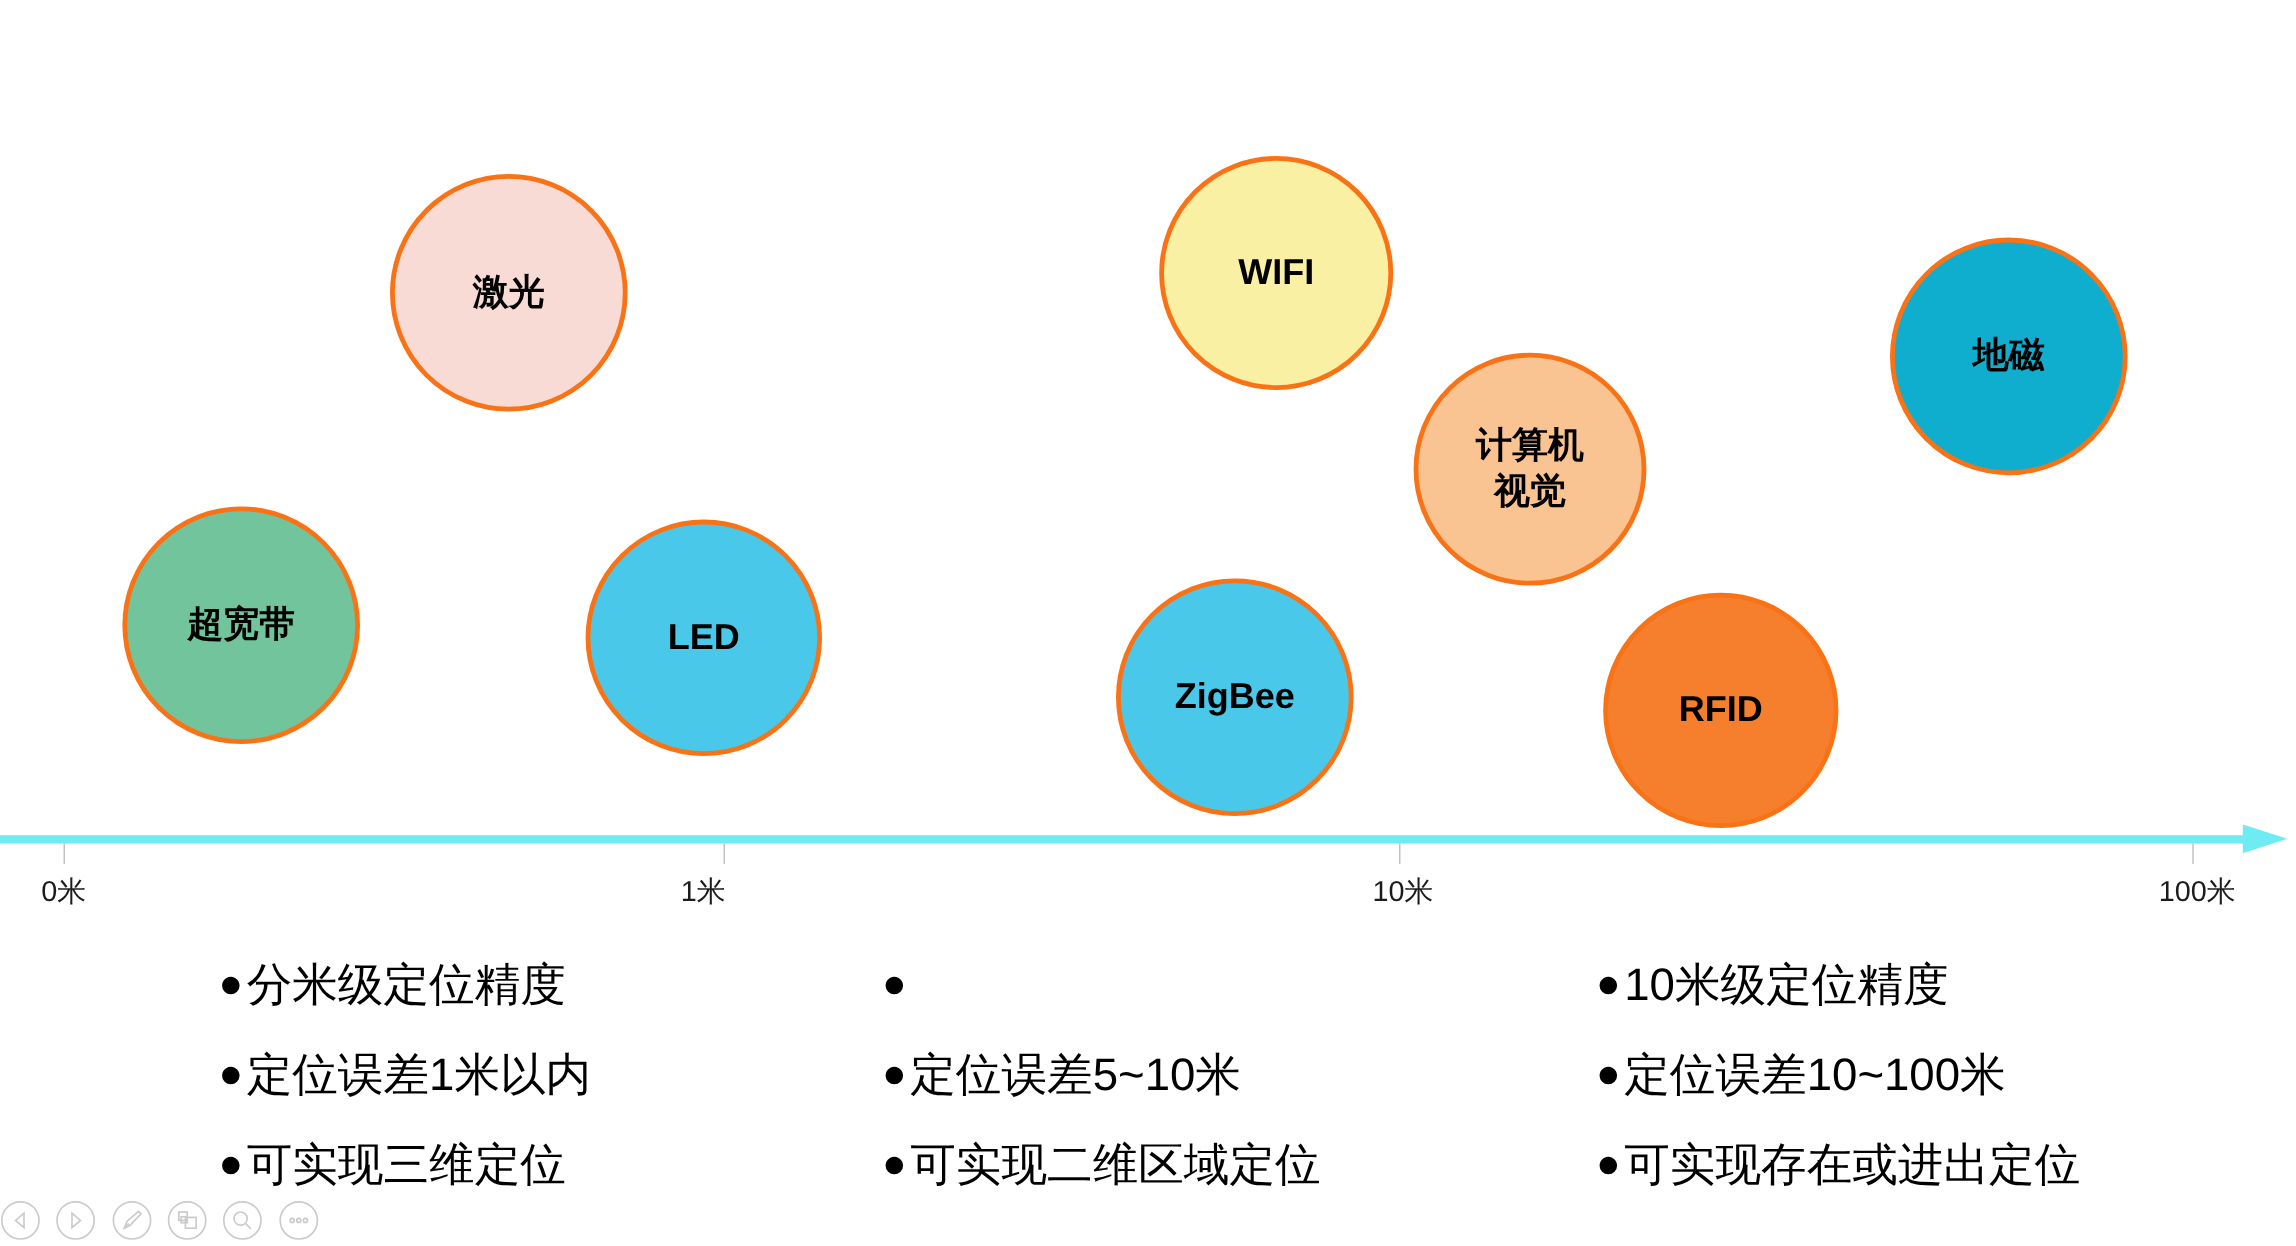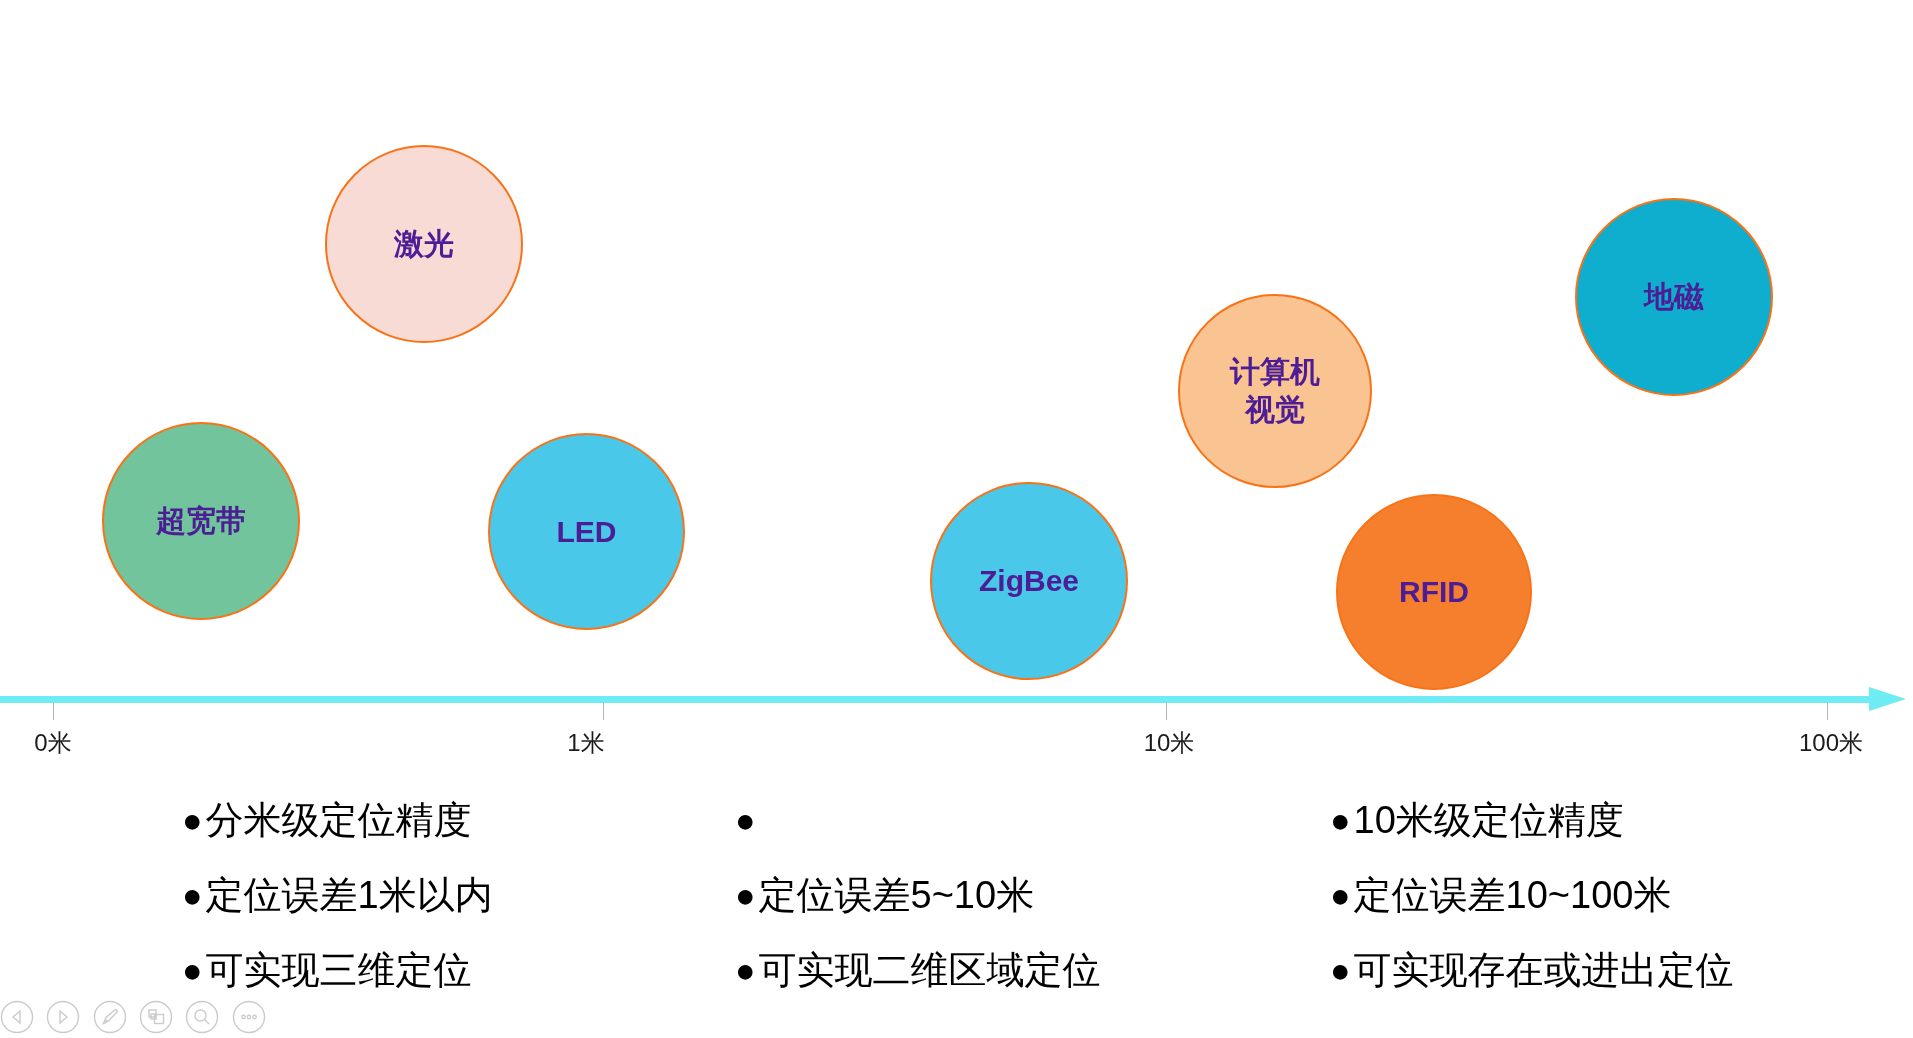--- a/index.html
+++ b/index.html
@@ -3,23 +3,23 @@
 <meta charset="utf-8">
 <style>
   html,body{margin:0;padding:0;background:#fff;}
   .stage{
     position:relative;width:1913px;height:1038px;background:#ffffff;overflow:hidden;
     font-family:"Liberation Sans","DejaVu Sans",sans-serif;
   }
   
   .bubble{
     position:absolute;border-radius:50%;
-    border:2px solid #f97316;box-sizing:border-box;
+    border:4px solid #f97316;box-sizing:border-box;
     display:flex;align-items:center;justify-content:center;flex-direction:column;
-    color:#4c1d95;font-weight:bold;font-size:30px;line-height:38px;text-align:center;
+    color:#000000;font-weight:bold;font-size:30px;line-height:38px;text-align:center;
   }
   .b-laser{left:325px;top:145px;width:198px;height:198px;background:#F9DBD6;}
   .b-uwb{left:102px;top:422px;width:198px;height:198px;background:#71C49B;}
   .b-led{left:488px;top:433px;width:197px;height:197px;background:#4AC8E9;}
   .b-bluetooth{left:686px;top:284px;width:196px;height:196px;background:#199FE1;}
   .b-wifi{left:966px;top:130px;width:195px;height:195px;background:#F9F0A3;}
   .b-zigbee{left:930px;top:482px;width:198px;height:198px;background:#4AC8E9;}
   .b-cv{left:1178px;top:294px;width:194px;height:194px;background:#FAC392;}
   .b-rfid{left:1336px;top:494px;width:196px;height:196px;background:#F67F2E;}
   .b-geo{left:1575px;top:198px;width:198px;height:198px;background:#0FAECF;}
@@ -57,20 +57,23 @@
 <div class="stage">
 
   <div class="bubble b-laser">
     <span>激光</span>
   </div>
   <div class="bubble b-uwb">
     <span>超宽带</span>
   </div>
   <div class="bubble b-led">
     <span>LED</span>
+  </div>
+  <div class="bubble b-wifi">
+    <span>WIFI</span>
   </div>
   <div class="bubble b-zigbee">
     <span>ZigBee</span>
   </div>
   <div class="bubble b-cv">
     <span>计算机</span>
     <span>视觉</span>
   </div>
   <div class="bubble b-rfid">
     <span>RFID</span>

